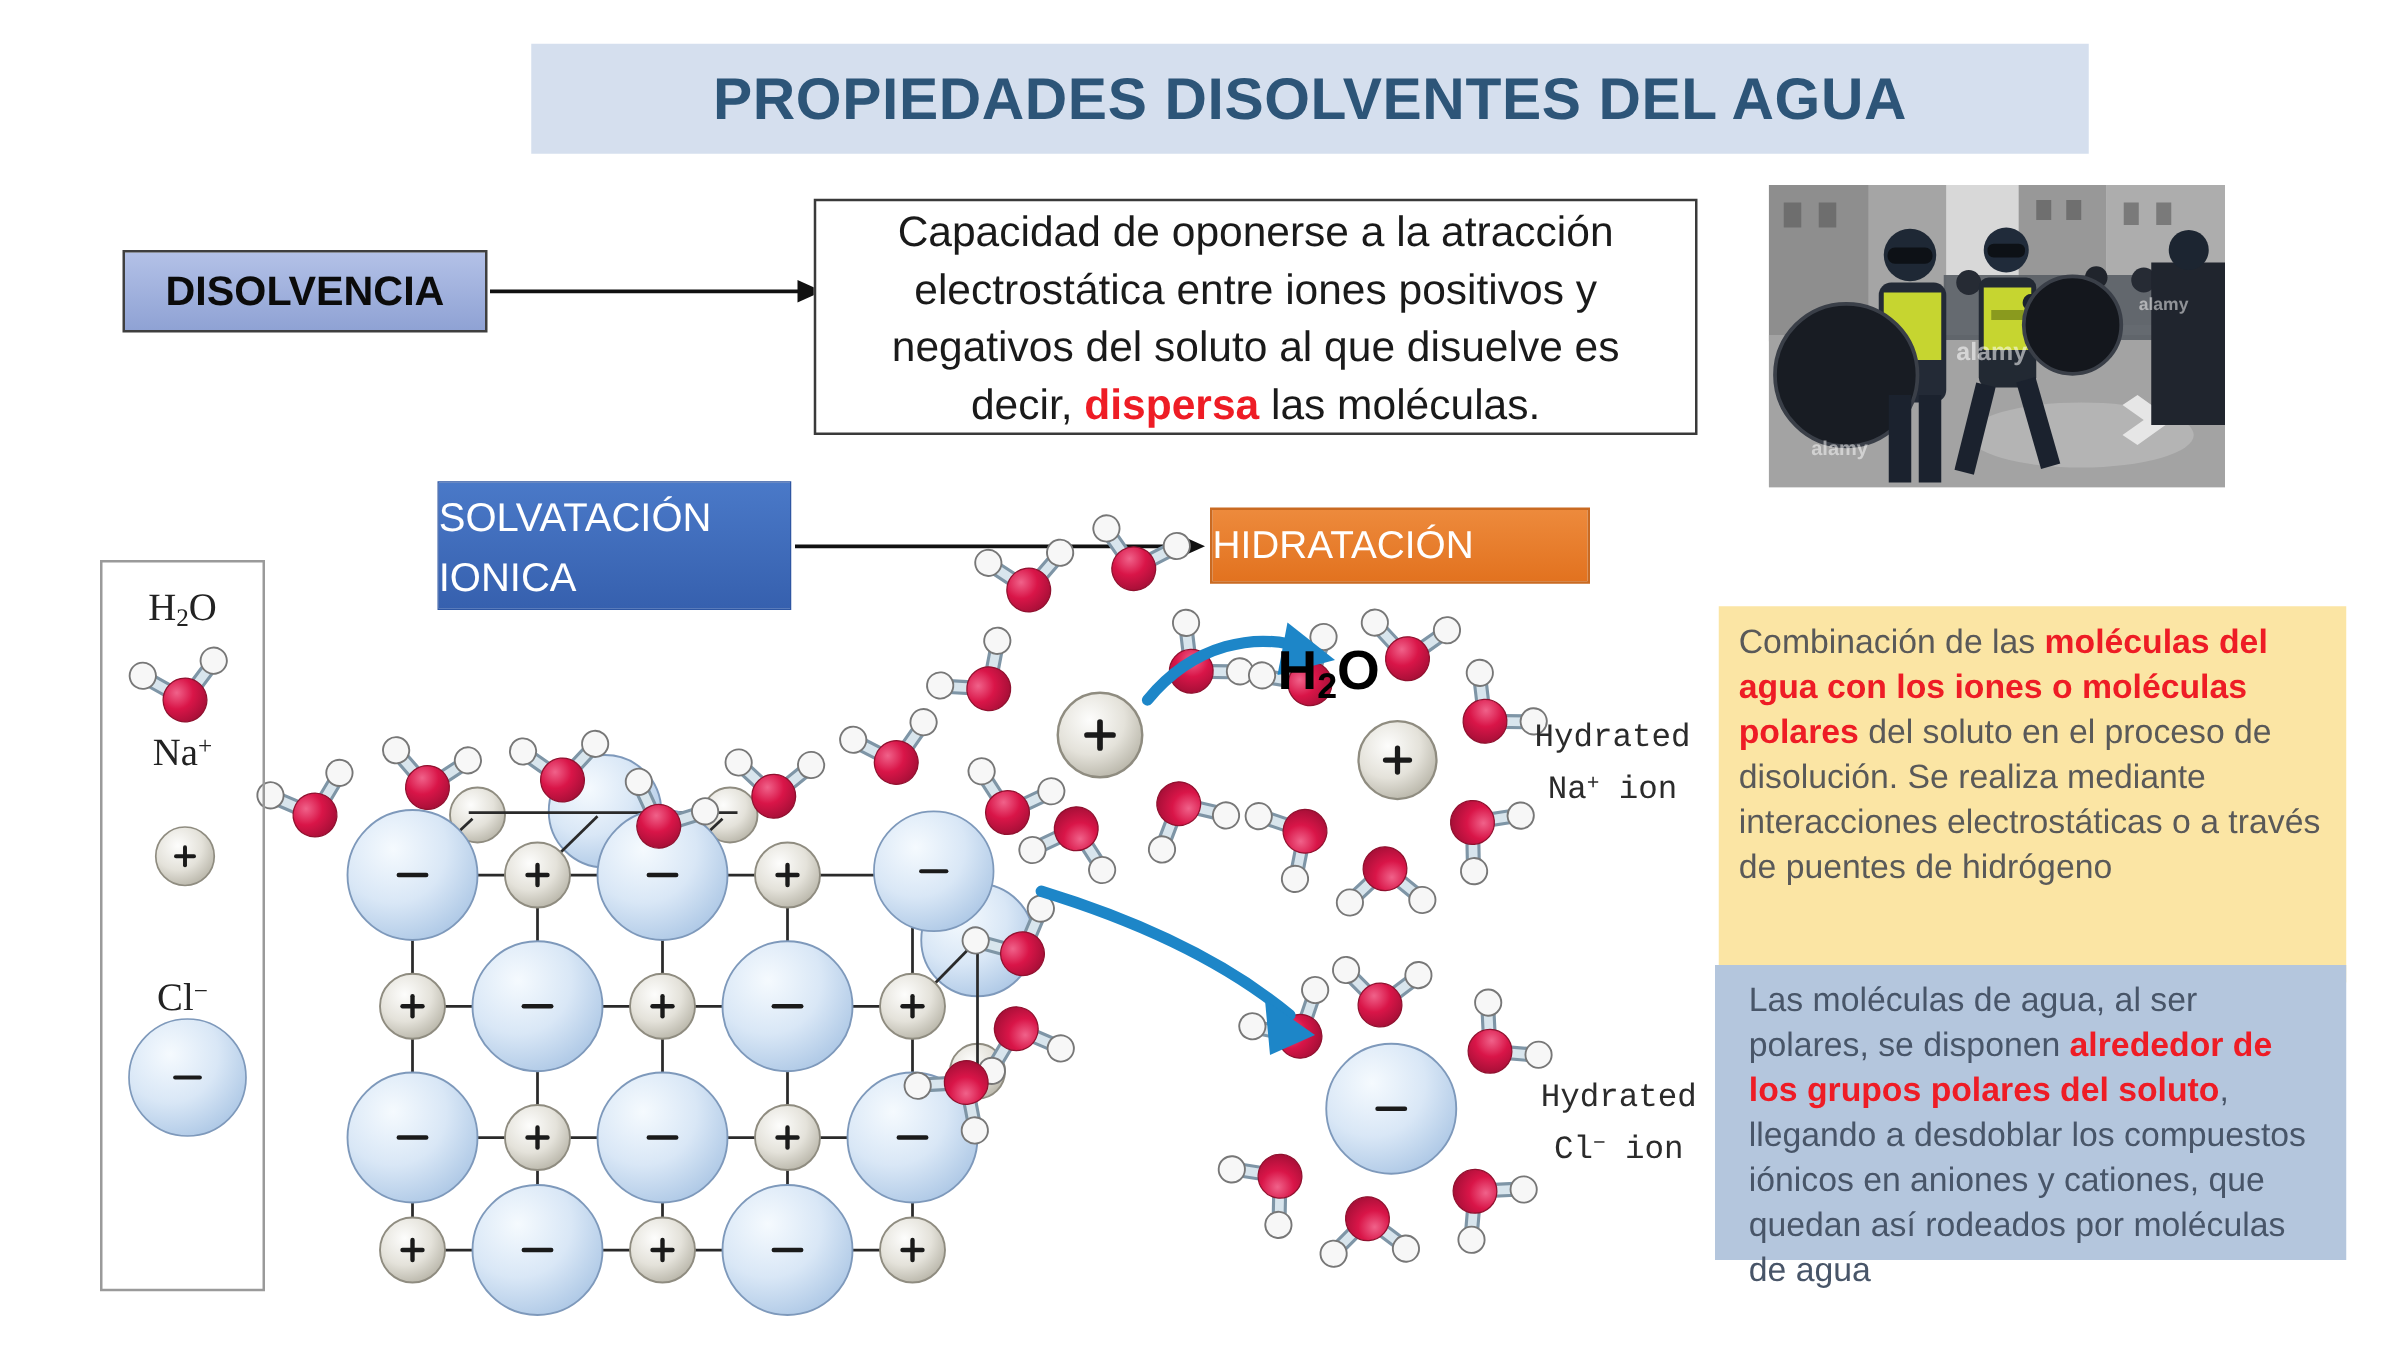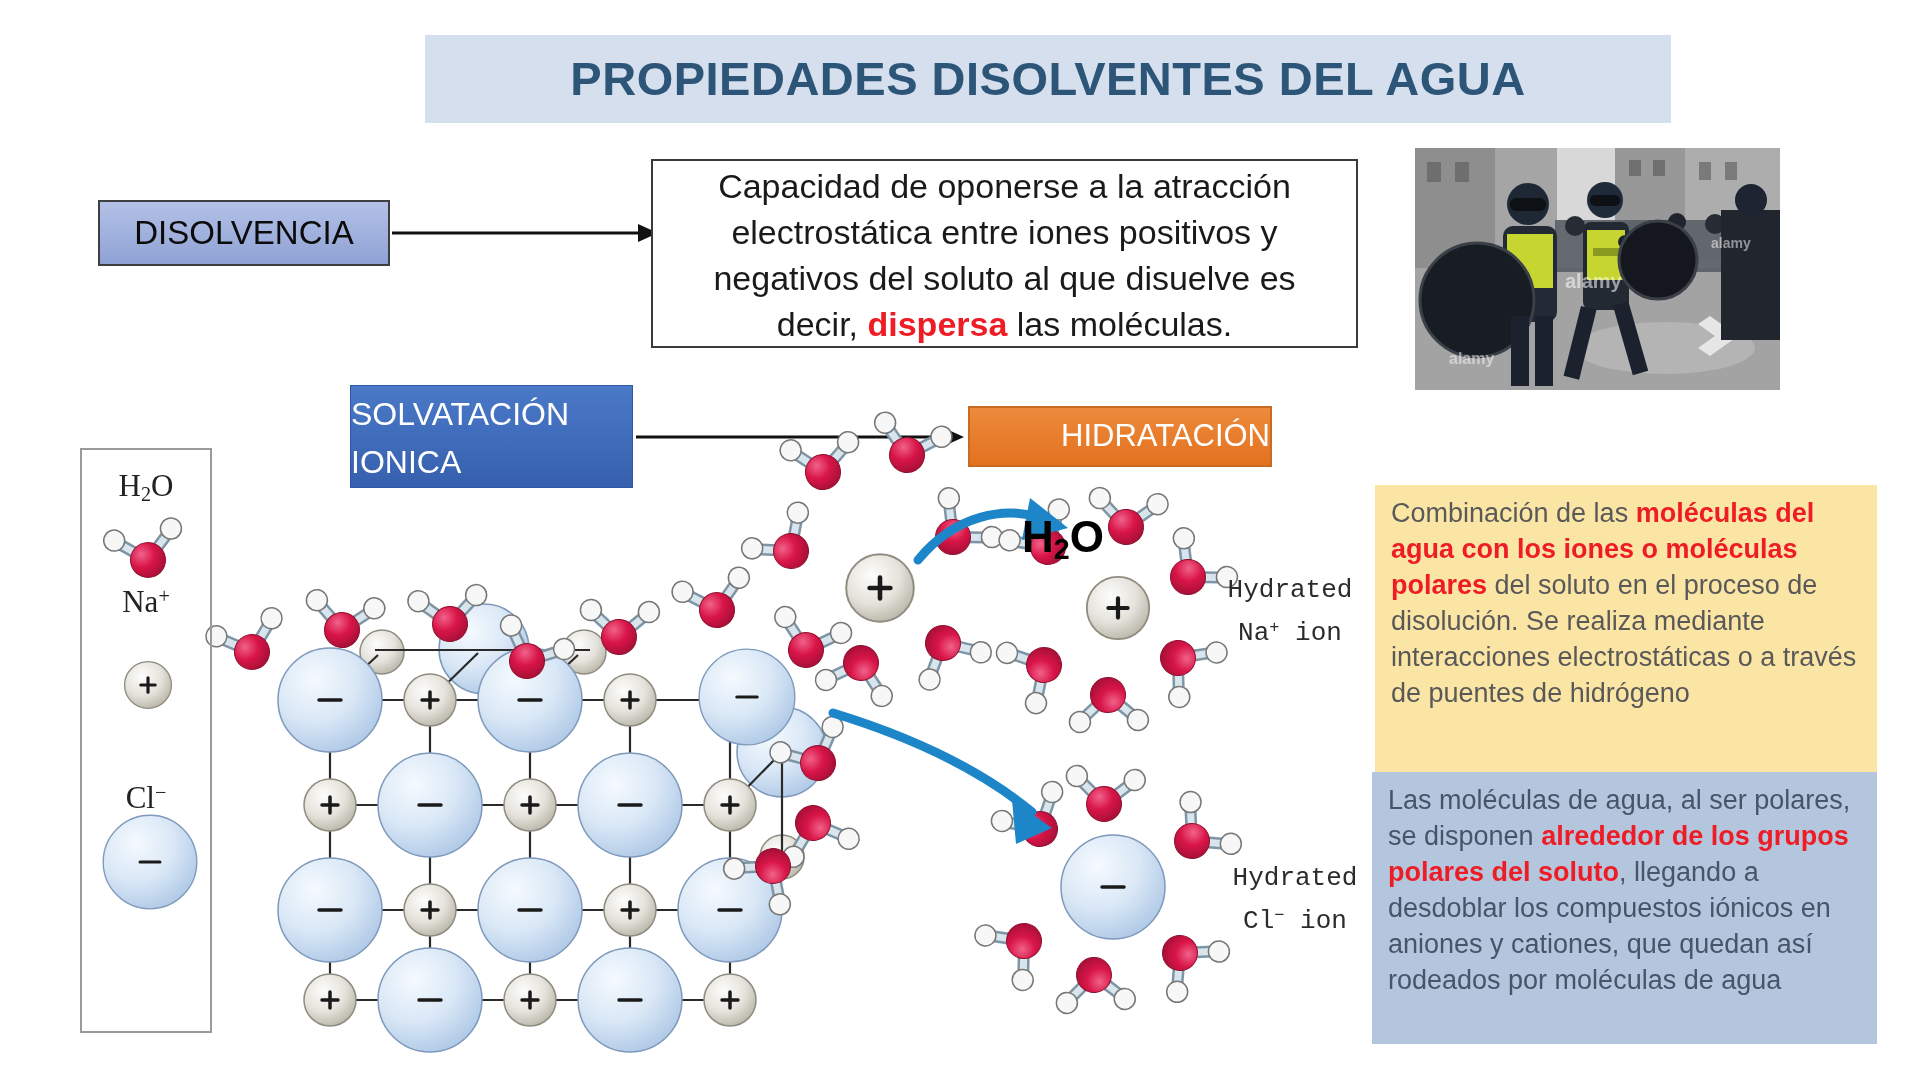--- a/index.html
+++ b/index.html
@@ -7,35 +7,35 @@
        font-family:"Liberation Sans",sans-serif;}
   *{box-sizing:border-box;}
   .abs{position:absolute;}
 
   
   #title-banner{left:425px;top:35px;width:1246px;height:88px;background:#D5DFEE;
     color:#2D5578;font-weight:bold;font-size:47px;line-height:88px;text-align:center;
     letter-spacing:.5px;z-index:2;}
   #disolvencia-box{left:98px;top:200px;width:292px;height:66px;
     background:linear-gradient(#B3C1E7,#8FA2D4);border:2px solid #3F3F3F;
-    color:#0b0b0b;font-weight:normal;font-size:33px;line-height:62px;text-align:center;z-index:2;}
+    color:#0b0b0b;font-weight:bold;font-size:33px;line-height:62px;text-align:center;z-index:2;}
   #definition-box{left:651px;top:159px;width:707px;height:189px;background:#ffffff;
     border:2px solid #3a3a3a;color:#1a1a1a;font-size:34px;line-height:46px;
     text-align:center;padding:2px 28px;z-index:2;}
   .red-bold{color:#EE1C25;font-weight:bold;}
   #solvatacion-box{left:350px;top:385px;width:283px;height:103px;
     background:linear-gradient(#4A79C8,#3660AE);border:1px solid #2E56A2;
     color:#ffffff;font-size:32px;line-height:48px;text-align:left;padding-top:4px;z-index:2;}
   #hidratacion-box{left:968px;top:406px;width:304px;height:61px;
     background:linear-gradient(#ED8A3C,#E2721F);border:2px solid #C96A22;
-    color:#ffffff;font-size:31px;line-height:56px;text-align:right;z-index:2;}
+    color:#ffffff;font-size:31px;line-height:56px;text-align:left;z-index:2;}
   #hydration-note{left:1375px;top:485px;width:502px;height:301px;background:#FBE5A4;
     color:#595959;font-size:27px;line-height:36px;padding:10px 16px;z-index:2;}
-  #polarity-note{left:1372px;top:772px;width:505px;height:272px;background:#B4C6DD;
-    color:#485568;font-size:27px;line-height:36px;padding:10px 16px;z-index:2;}
+  #polarity-note{left:1372px;top:772px;width:505px;height:236px;background:#B4C6DD;
+    color:#485568;font-size:27px;line-height:36px;padding:10px 27px;z-index:2;}
 
   
   #legend-panel{left:80px;top:448px;width:132px;height:585px;border:2px solid #9A9A9A;z-index:1;}
   .legend-label{font-family:"Liberation Serif",serif;font-size:31px;color:#222;
     width:132px;text-align:center;z-index:2;}
   #legend-label-h2o{left:80px;top:468px;}
   #legend-label-na{left:80px;top:584px;}
   #legend-label-cl{left:80px;top:780px;}
   sub.f{font-size:.65em;vertical-align:-0.25em;}
   sup.f{font-size:.65em;vertical-align:0.45em;}

